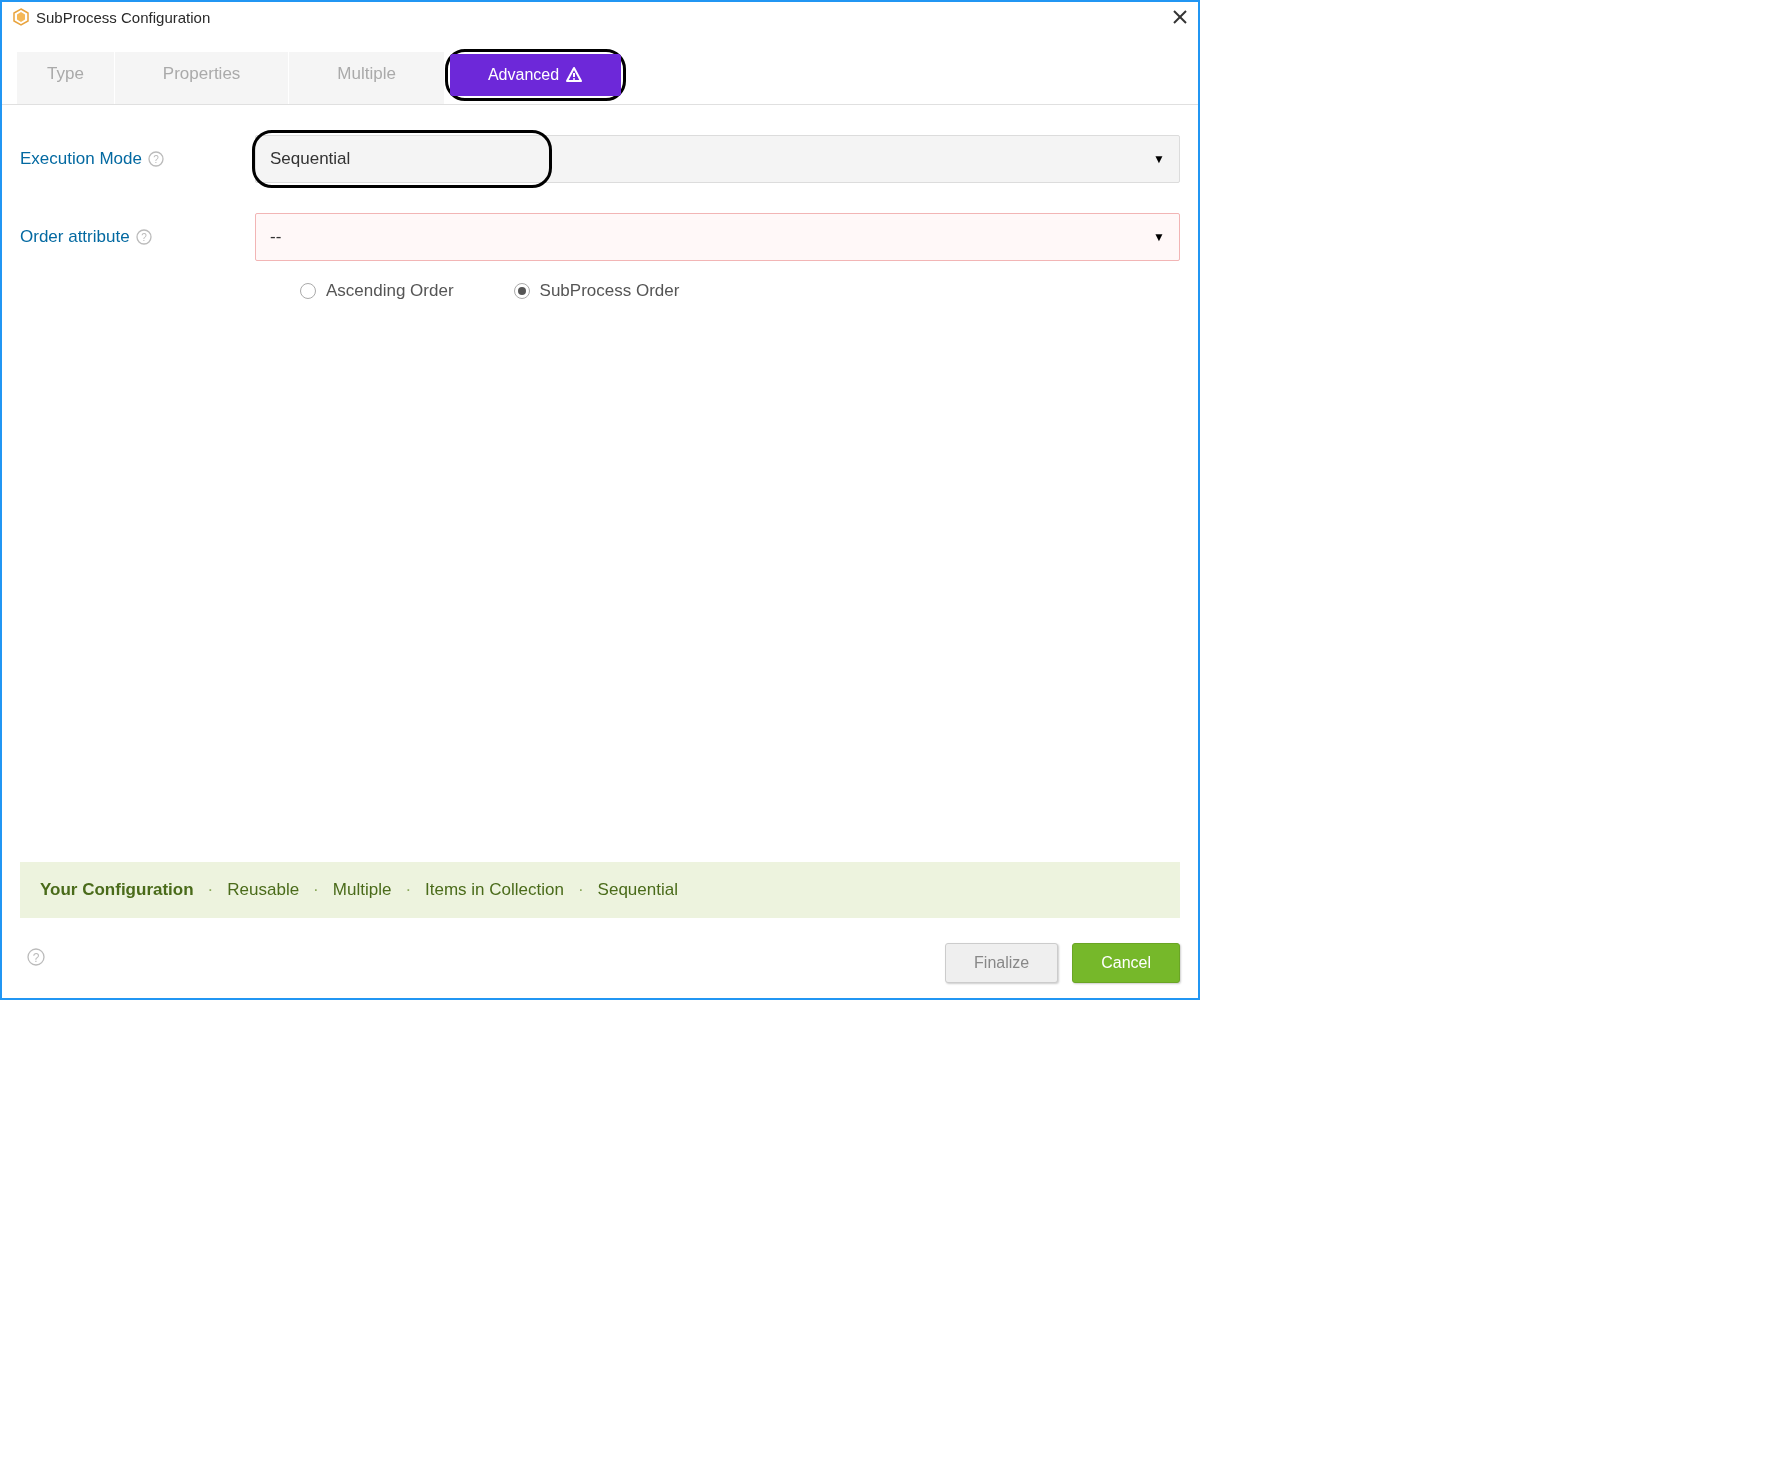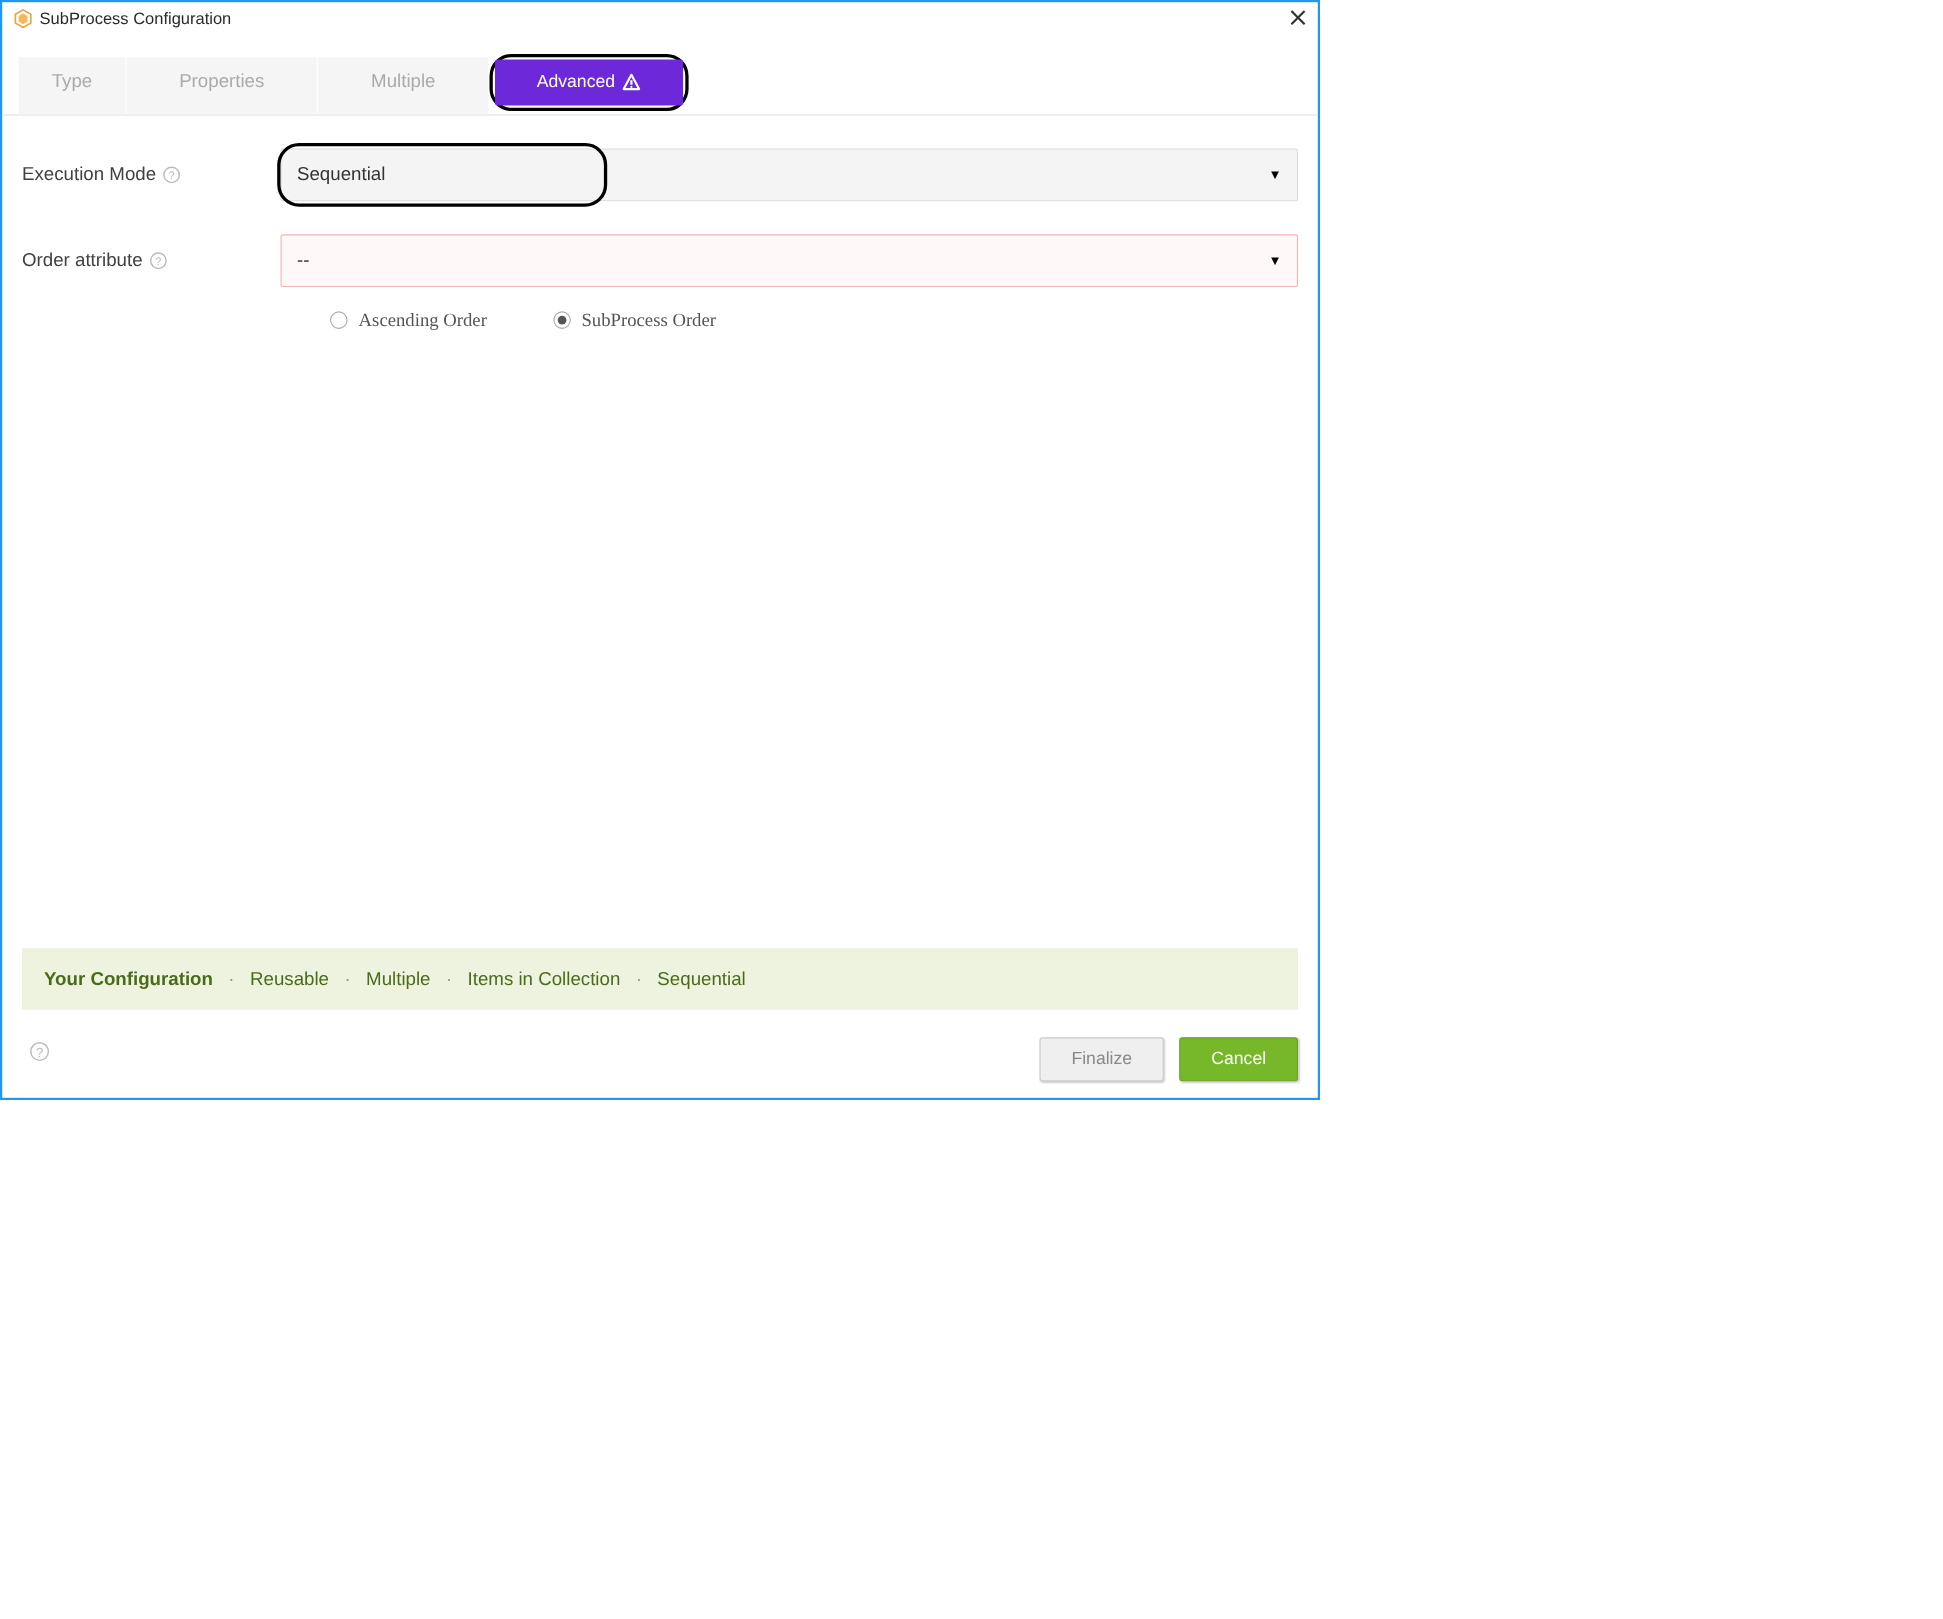--- a/index.html
+++ b/index.html
@@ -89,21 +89,21 @@
     .form-row {
       display: flex;
       align-items: center;
       margin-bottom: 30px;
     }
     .label-cell {
       width: 235px;
       display: flex;
       align-items: center;
       gap: 6px;
-      color: #404040;
+      color: #0369a1;
       font-size: 17px;
     }
     .help-icon {
       display: inline-flex;
       cursor: pointer;
     }
     .select-cell {
       flex: 1;
       position: relative;
     }
@@ -142,21 +142,20 @@
       top: -5px;
       width: 300px;
       height: 58px;
       pointer-events: none;
     }
     .radios-row {
       display: flex;
       gap: 60px;
       margin-left: 280px;
       margin-top: -10px;
-      font-family: Liberation Serif, serif;
     }
     .radio-item {
       display: flex;
       align-items: center;
       gap: 10px;
       color: #555;
       font-size: 17px;
     }
     .radio-circle {
       width: 16px;

